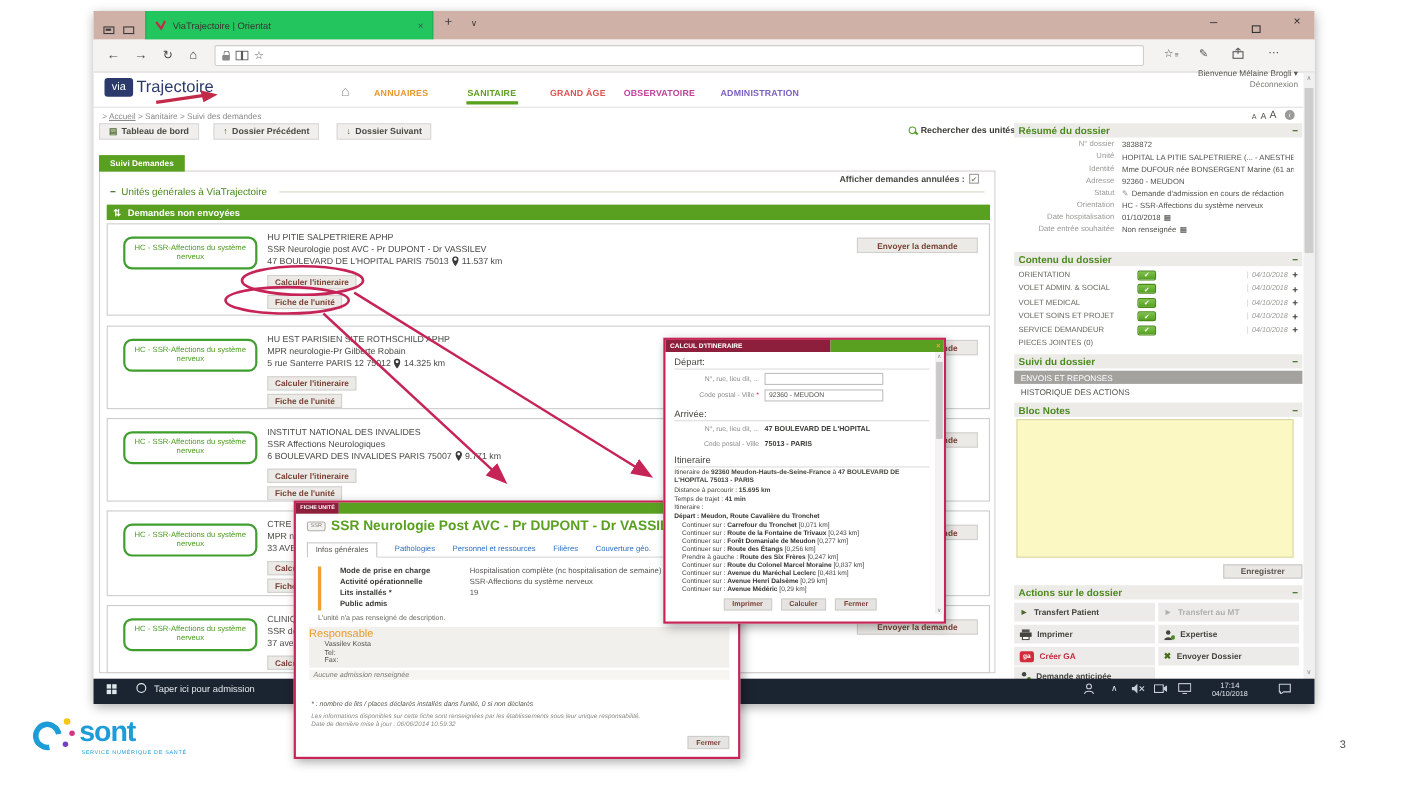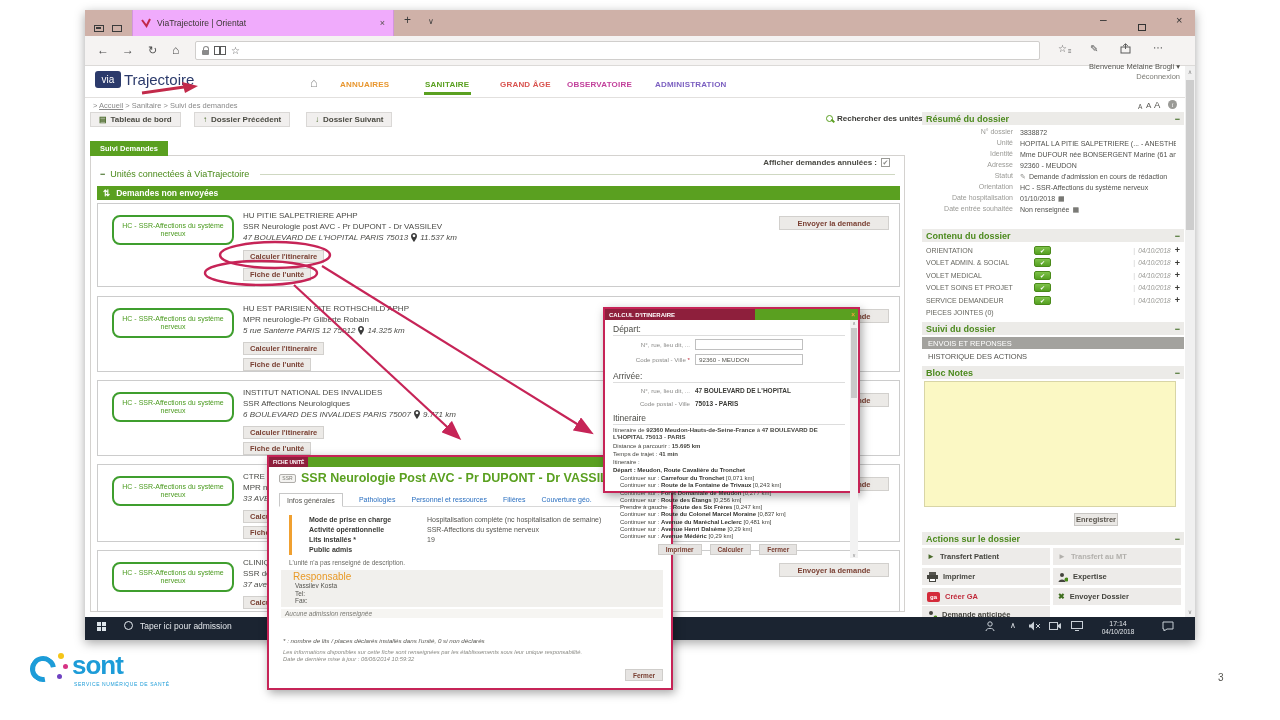--- a/index.html
+++ b/index.html
@@ -6,21 +6,21 @@
   html,body{background:#ffffff}
   .slide{position:relative;width:1280px;height:720px;background:#fff;overflow:hidden;
          font-family:"Liberation Sans",sans-serif;color:#444}
   .t{position:absolute;white-space:nowrap}
   .f{display:flex;align-items:center}
 
   
   .bwin{position:absolute;left:85px;top:10px;width:1110px;height:630px;background:#fff;
         box-shadow:0 3px 10px rgba(0,0,0,.35)}
   .tabbar{position:absolute;left:85px;top:10px;width:1110px;height:26px;background:#cfb1a8}
-  .tab{position:absolute;left:110px;top:10px;width:262px;height:26px;background:#f0abfc;
+  .tab{position:absolute;left:110px;top:10px;width:262px;height:26px;background:#22c55e;
        border-left:1px solid rgba(0,0,0,.12);border-right:1px solid rgba(0,0,0,.12);
        display:flex;align-items:center;padding:0 8px;gap:6px}
   .tabttl{font-size:8.5px;color:#3a3632;flex:1;overflow:hidden;white-space:nowrap}
   .sq{display:inline-block;width:10px;height:7px;border:1.5px solid #3b3b3b;position:relative}
   .sq.b::before{content:"";position:absolute;left:1px;top:1px;width:5px;height:2px;background:#3b3b3b}
   .restore{display:inline-block;width:8px;height:7px;border:1px solid #333}
   .addrbar{position:absolute;left:85px;top:36px;width:1110px;height:30px;background:#f5f3f2;
            border-bottom:1px solid #dcdad8}
   .navic{position:absolute;font-size:12px;color:#4a4a4a}
   .urlbox{position:absolute;left:195px;top:41px;width:845px;height:19px;background:#fff;
@@ -46,21 +46,21 @@
   .secthead{position:absolute;left:100px;top:169px;width:795px;display:flex;align-items:center;gap:5px;
             color:#4a8a1a;font-size:9px}
   .secthead .line{flex:1;height:1px;background:#cfd8c2;margin-left:6px}
   .gbar{position:absolute;left:97px;top:186px;width:803px;height:14px;background:#5aa020;color:#fff;
         font-size:8.5px;font-weight:bold;display:flex;align-items:center;gap:6px;padding:0 6px}
   .card{position:absolute;left:97px;width:803px;background:#fff;border:1px solid #ccc;overflow:hidden}
   .badge{position:absolute;left:14px;top:11px;width:122px;height:30px;border:2px solid #3f9e2e;border-radius:8px;
          color:#4a9a1e;font-size:7px;line-height:8.5px;display:flex;align-items:center;justify-content:center;
          text-align:center;padding:0 6px}
   .cl{position:absolute;left:145px;font-size:8px;color:#4a4a46;white-space:nowrap}
-  .caddr{font-style:italic;display:flex;align-items:center;gap:3px}
+  .caddr{display:flex;align-items:center;gap:3px}
   .cbtn{position:absolute;left:145px;height:13px;background:#eceae7;border:1px solid #d2d0cd;color:#7a4033;
         font-weight:bold;font-size:7.5px;display:flex;align-items:center;padding:0 6px;white-space:nowrap}
   .send{position:absolute;right:10px;top:12px;width:110px;height:14px;background:#eceae7;border:1px solid #d2d0cd;
         color:#7a4033;font-weight:bold;font-size:7.5px;display:flex;align-items:center;justify-content:center}
 
   
   .sh{position:absolute;left:922px;width:262px;height:13px;background:#ecebe8;color:#4c8a1d;font-weight:bold;
       font-size:9px;display:flex;align-items:center;padding:0 4px}
   .sh .mns{margin-left:auto;color:#2f5f10;font-weight:bold}
   .rrow{display:flex;align-items:flex-start;line-height:10px;min-height:10px;margin-bottom:1px}
@@ -99,21 +99,21 @@
   .pin{border:1px solid #c0c0c0;background:#fff;height:11px;width:108px;font-size:6.2px;color:#55544f;
        font-family:"Liberation Sans",sans-serif;padding:0 3px}
   .stp{font-size:6px;color:#44443f;line-height:7.3px;padding-left:7px;white-space:nowrap}
   .stp b{color:#33332f}
   .pbtn{height:11px;background:#e6e4e2;border:1px solid #cfcdca;color:#7a4033;font-weight:bold;font-size:6.5px;
         display:flex;align-items:center;justify-content:center;padding:0 7px}
   .otab{font-size:7px;color:#2a6fc0;white-space:nowrap}
   .frow{display:flex;line-height:10px}
   .flab{width:118px;font-weight:bold;font-size:7px;color:#3a3a36}
   .fval{font-size:7px;color:#55544f;white-space:nowrap}
-  .oband{background:#f1f0ed;color:#e89a28;font-size:10px;padding:1px 12px 0}
+  .oband{background:#f1f0ed;color:#e89a28;font-size:10px;padding:1px 0 0}
 
   .annot{position:absolute;left:0;top:0;pointer-events:none;z-index:40}
   .pop.fiche{z-index:20}.pop.calc{z-index:25}
 
   
   .sesanC{position:absolute;left:30px;top:656px;width:26px;height:26px;border:5px solid #1d9cd8;
           border-radius:50%;border-right-color:transparent;transform:rotate(35deg)}
   .dot{position:absolute;border-radius:50%}
 </style>
 </head>
@@ -210,21 +210,21 @@
   </div>
 
   <div class="leftbox"></div>
   <div class="gtab">Suivi Demandes</div>
   <div class="t f" style="left:640px;top:158px;width:250px;justify-content:flex-end;gap:4px">
     <span style="font-size:8px;font-weight:bold;color:#4a4a44">Afficher demandes annulées :</span>
     <span style="width:9px;height:9px;border:1px solid #9a9a96;background:#fff;color:#8a8a86;font-size:7px;display:flex;align-items:center;justify-content:center">✔</span>
   </div>
   <div class="secthead">
     <span style="font-weight:bold;color:#2f5f10">−</span>
-    <span>Unités connectées à ViaTrajectoire</span>
+    <span>Unités générales à ViaTrajectoire</span>
     <span class="line"></span>
   </div>
   <div class="gbar">
     <span>⇅</span>
     <span>Demandes non envoyées</span>
   </div>
 
   <div class="card" style="top:203px;height:84px">
     <div class="badge">HC - SSR-Affections du système nerveux</div>
     <span class="cl" style="top:7px">HU PITIE SALPETRIERE APHP</span>
@@ -392,21 +392,21 @@
       <span class="mns">−</span>
   </div>
   <div class="t" style="left:922px;top:337px;width:262px;height:12px;background:#a3a29e;color:#fff;font-size:7.5px;display:flex;align-items:center;padding-left:6px">ENVOIS ET REPONSES</div>
   <div class="t" style="left:922px;top:352px;width:262px;font-size:7.5px;color:#55544f;padding-left:6px">HISTORIQUE DES ACTIONS</div>
 
   <div class="sh" style="top:366px">
     <span>Bloc Notes</span>
       <span class="mns">−</span>
   </div>
   <textarea class="t" style="left: 924px; top: 381px; width: 252px; height: 126px; background: rgb(251, 248, 196); border: 1px solid rgb(216, 213, 166); resize: none; font-family: &quot;Liberation Sans&quot;, sans-serif;"></textarea>
-  <div class="t btnx" style="left:1074px;top:513px;width:44px;height:13px">Enregistrer</div>
+  <div class="t btnx" style="left:1112px;top:513px;width:72px;height:13px">Enregistrer</div>
 
   <div class="sh" style="top:532px">
     <span>Actions sur le dossier</span>
       <span class="mns">−</span>
   </div>
   <div class="acell" style="left:922px;top:548px">
     <span style="color:#4a6a2a;font-size:8px">►</span>
     <span>Transfert Patient</span>
   </div>
   <div class="acell" style="left:1053px;top:548px;color:#b2b0ac">
@@ -532,21 +532,21 @@
     </div>
     <div class="t" style="left:12px;top:152px;width:382px">
       <div style="font-size:6.5px;font-style:italic;color:#7a7a74;background:#f6f5f2;padding:1px 4px">Aucune admission renseignée</div>
     </div>
     <span class="t" style="left:14px;top:180px;font-size:6.2px;font-style:italic;color:#55544f">* : nombre de lits / places déclarés installés dans l'unité, 0 si non déclarés</span>
     <span class="t" style="left:14px;top:192px;font-size:5.8px;font-style:italic;color:#8a8a84">Les informations disponibles sur cette fiche sont renseignées par les établissements sous leur unique responsabilité.</span>
     <span class="t" style="left:14px;top:199px;font-size:5.8px;font-style:italic;color:#8a8a84">Date de dernière mise à jour : 06/06/2014 10:59:32</span>
     <div class="t pbtn" style="left:356px;top:212px;height:12px">Fermer</div>
   </div>
 
-  <div class="pop calc" style="left:603px;top:307px;width:257px;height:186px">
+  <div class="pop calc" style="left:603px;top:307px;width:257px;height:260px">
     <div class="pbar" style="height:11px">
       <span class="pmar" style="font-size:6px;width:150px">CALCUL D'ITINERAIRE</span>
       <span class="pgrn" style="font-size:6.5px">
           <span>×</span>
         </span>
     </div>
 
     <div class="t" style="left:245px;top:11px;width:8px;height:238px;background:#f2f2f2">
       <div style="font-size:5px;color:#8a8a8a;text-align:center">∧</div>
       <div style="margin:2px 1px;width:6px;height:70px;background:#c9c9c9"></div>

